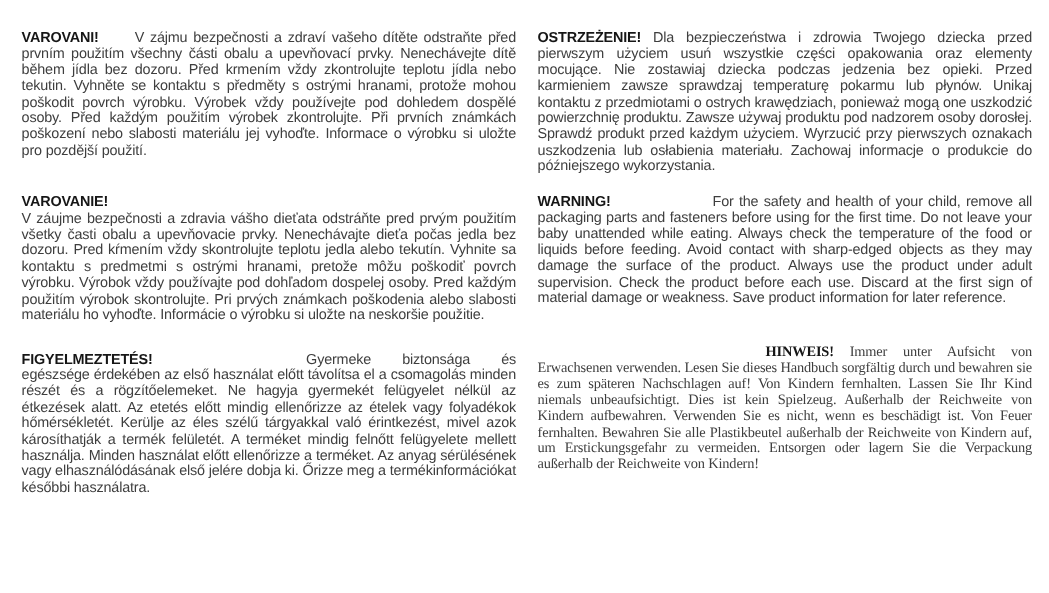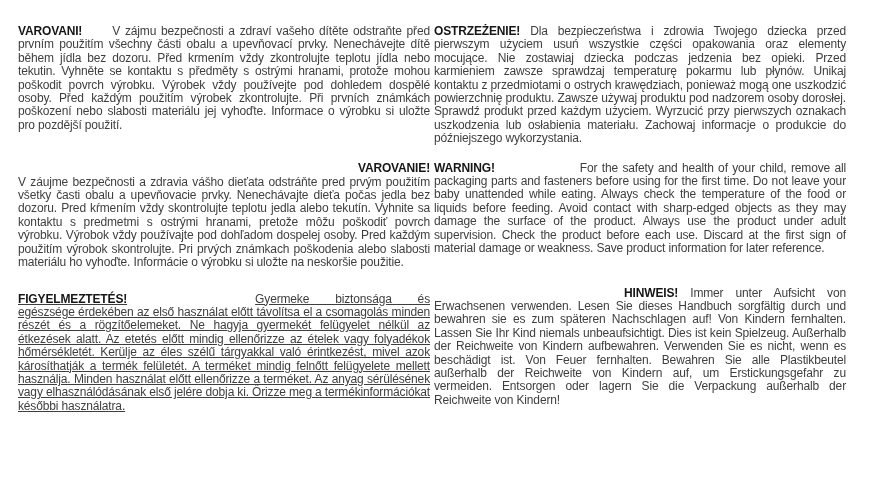--- a/index.html
+++ b/index.html
@@ -6,45 +6,45 @@
   html, body {
     width: 874px; height: 494px;
     background: #ffffff;
     overflow: hidden;
   }
   .page {
     width: 874px; height: 494px;
     background: #ffffff;
     padding: 25px 14px 0 18px;
     display: flex;
-    gap: 4px;
+    gap: 18px;
     font-family: "Liberation Sans", "DejaVu Sans", sans-serif;
     font-size: 12px;
     line-height: 13.4px;
     color: #3e3e3e;
     letter-spacing: -0.15px;
   }
   .col { width: 412px; }
   .sect { text-align: justify; }
   .sect p { text-align: justify; }
   .heading {
     font-weight: bold;
     color: #161616;
   }
   
   .gap-sm { display: inline-block; width: 30px; }
   .gap-md { display: inline-block; width: 85px; }
   .gap-lg { display: inline-block; width: 128px; }
-  .heading-block { display: block; text-align: right; }
+  .heading-block { display: block; text-align: left; }
   
   .sect-slovak    { margin-top: 30px; }
-  .sect-hungarian { margin-top: 23px; text-decoration: underline; }
+  .sect-hungarian { margin-top: 23px; }
   .sect-english   { margin-top: 16px; }
   .sect-german    { margin-top: 31px; }
-  .sect-german p  { text-indent: 190px; }
+  .sect-german p  { text-indent: 190px; font-family: Liberation Serif, serif; }
 </style>
 </head>
 <body>
 
 <div class="page">
 
   <div class="col">
 
     <div class="sect sect-czech">
       <p><span class="heading">VAROVANI!</span><span class="gap-sm"></span><span>V zájmu bezpečnosti a zdraví vašeho dítěte odstraňte před prvním použitím všechny části obalu a upevňovací prvky. Nenechávejte dítě během jídla bez dozoru. Před krmením vždy zkontrolujte teplotu jídla nebo tekutin. Vyhněte se kontaktu s předměty s ostrými hranami, protože mohou poškodit povrch výrobku. Výrobek vždy používejte pod dohledem dospělé osoby. Před každým použitím výrobek zkontrolujte. Při prvních známkách poškození nebo slabosti materiálu jej vyhoďte. Informace o výrobku si uložte pro pozdější použití.</span></p>

